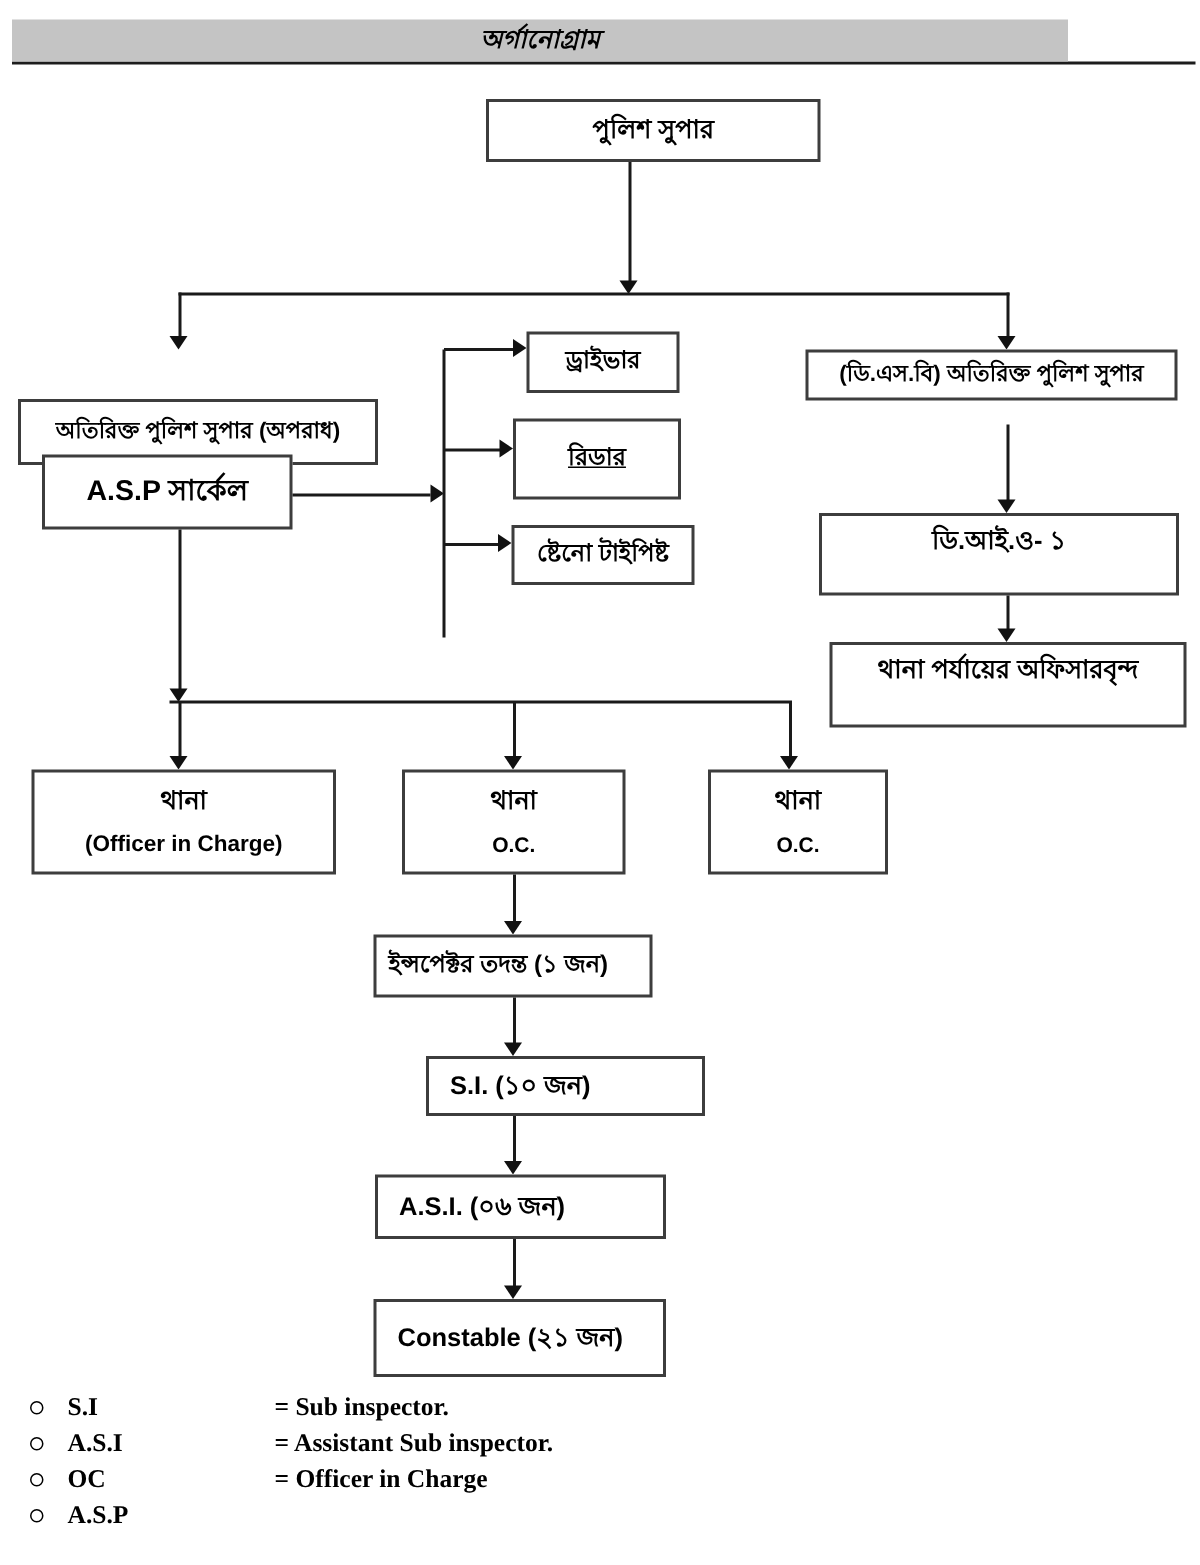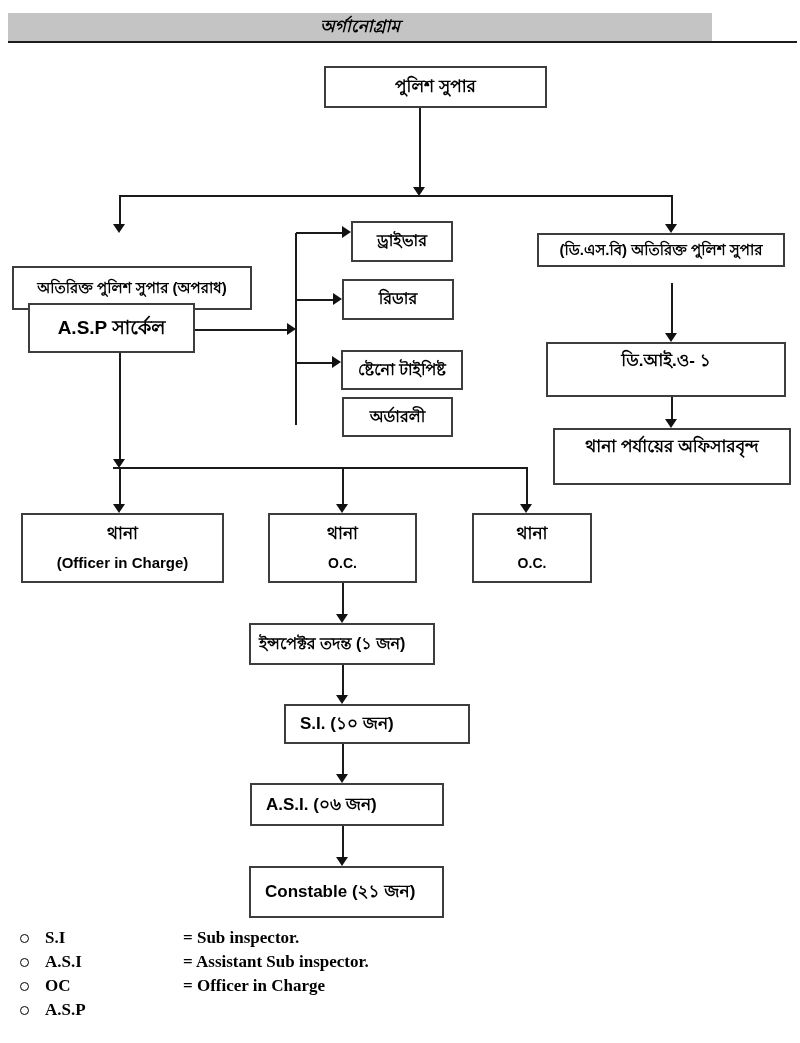--- a/index.html
+++ b/index.html
@@ -58,27 +58,26 @@
   <div class="hline" style="left:195px;top:329px;width:92px;"></div>
   <div class="arr-r" style="left:287px;top:323px;"></div>
   <div class="vline" style="left:295px;top:233px;height:192px;"></div>
 
   <div class="hline" style="left:296px;top:232px;width:47px;"></div>
   <div class="arr-r" style="left:342px;top:226px;"></div>
   <div class="box fs16" style="left:351px;top:221px;width:102px;height:41px;">ড্রাইভার</div>
 
   <div class="hline" style="left:296px;top:299px;width:38px;"></div>
   <div class="arr-r" style="left:333px;top:293px;"></div>
-  <div class="box fs16" style="left:342px;top:279px;width:112px;height:41px;">রিডার</div>
+  <div class="box fs16" style="left:342px;top:279px;width:112px;height:54px;text-decoration:underline;">রিডার</div>
 
   <div class="hline" style="left:296px;top:362px;width:37px;"></div>
   <div class="arr-r" style="left:332px;top:356px;"></div>
   <div class="box fs16" style="left:341px;top:350px;width:122px;height:40px;">ষ্টেনো টাইপিষ্ট</div>
 
-  <div class="box fs16" style="left:342px;top:397px;width:111px;height:40px;">অর্ডারলী</div>
 
   <div class="box fs15" style="left:537px;top:233px;width:248px;height:34px;">(ডি.এস.বি) অতিরিক্ত পুলিশ সুপার</div>
   <div class="vline" style="left:671px;top:283px;height:51px;"></div>
   <div class="arr-d" style="left:665px;top:333px;"></div>
   <div class="box fs17 top-align" style="left:546px;top:342px;width:240px;height:55px;">ডি.আই.ও- ১</div>
   <div class="vline" style="left:671px;top:397px;height:23px;"></div>
   <div class="arr-d" style="left:665px;top:419px;"></div>
   <div class="box fs17 top-align" style="left:553px;top:428px;width:238px;height:57px;">থানা পর্যায়ের অফিসারবৃন্দ</div>
 
   <div class="vline" style="left:119px;top:353px;height:107px;"></div>

